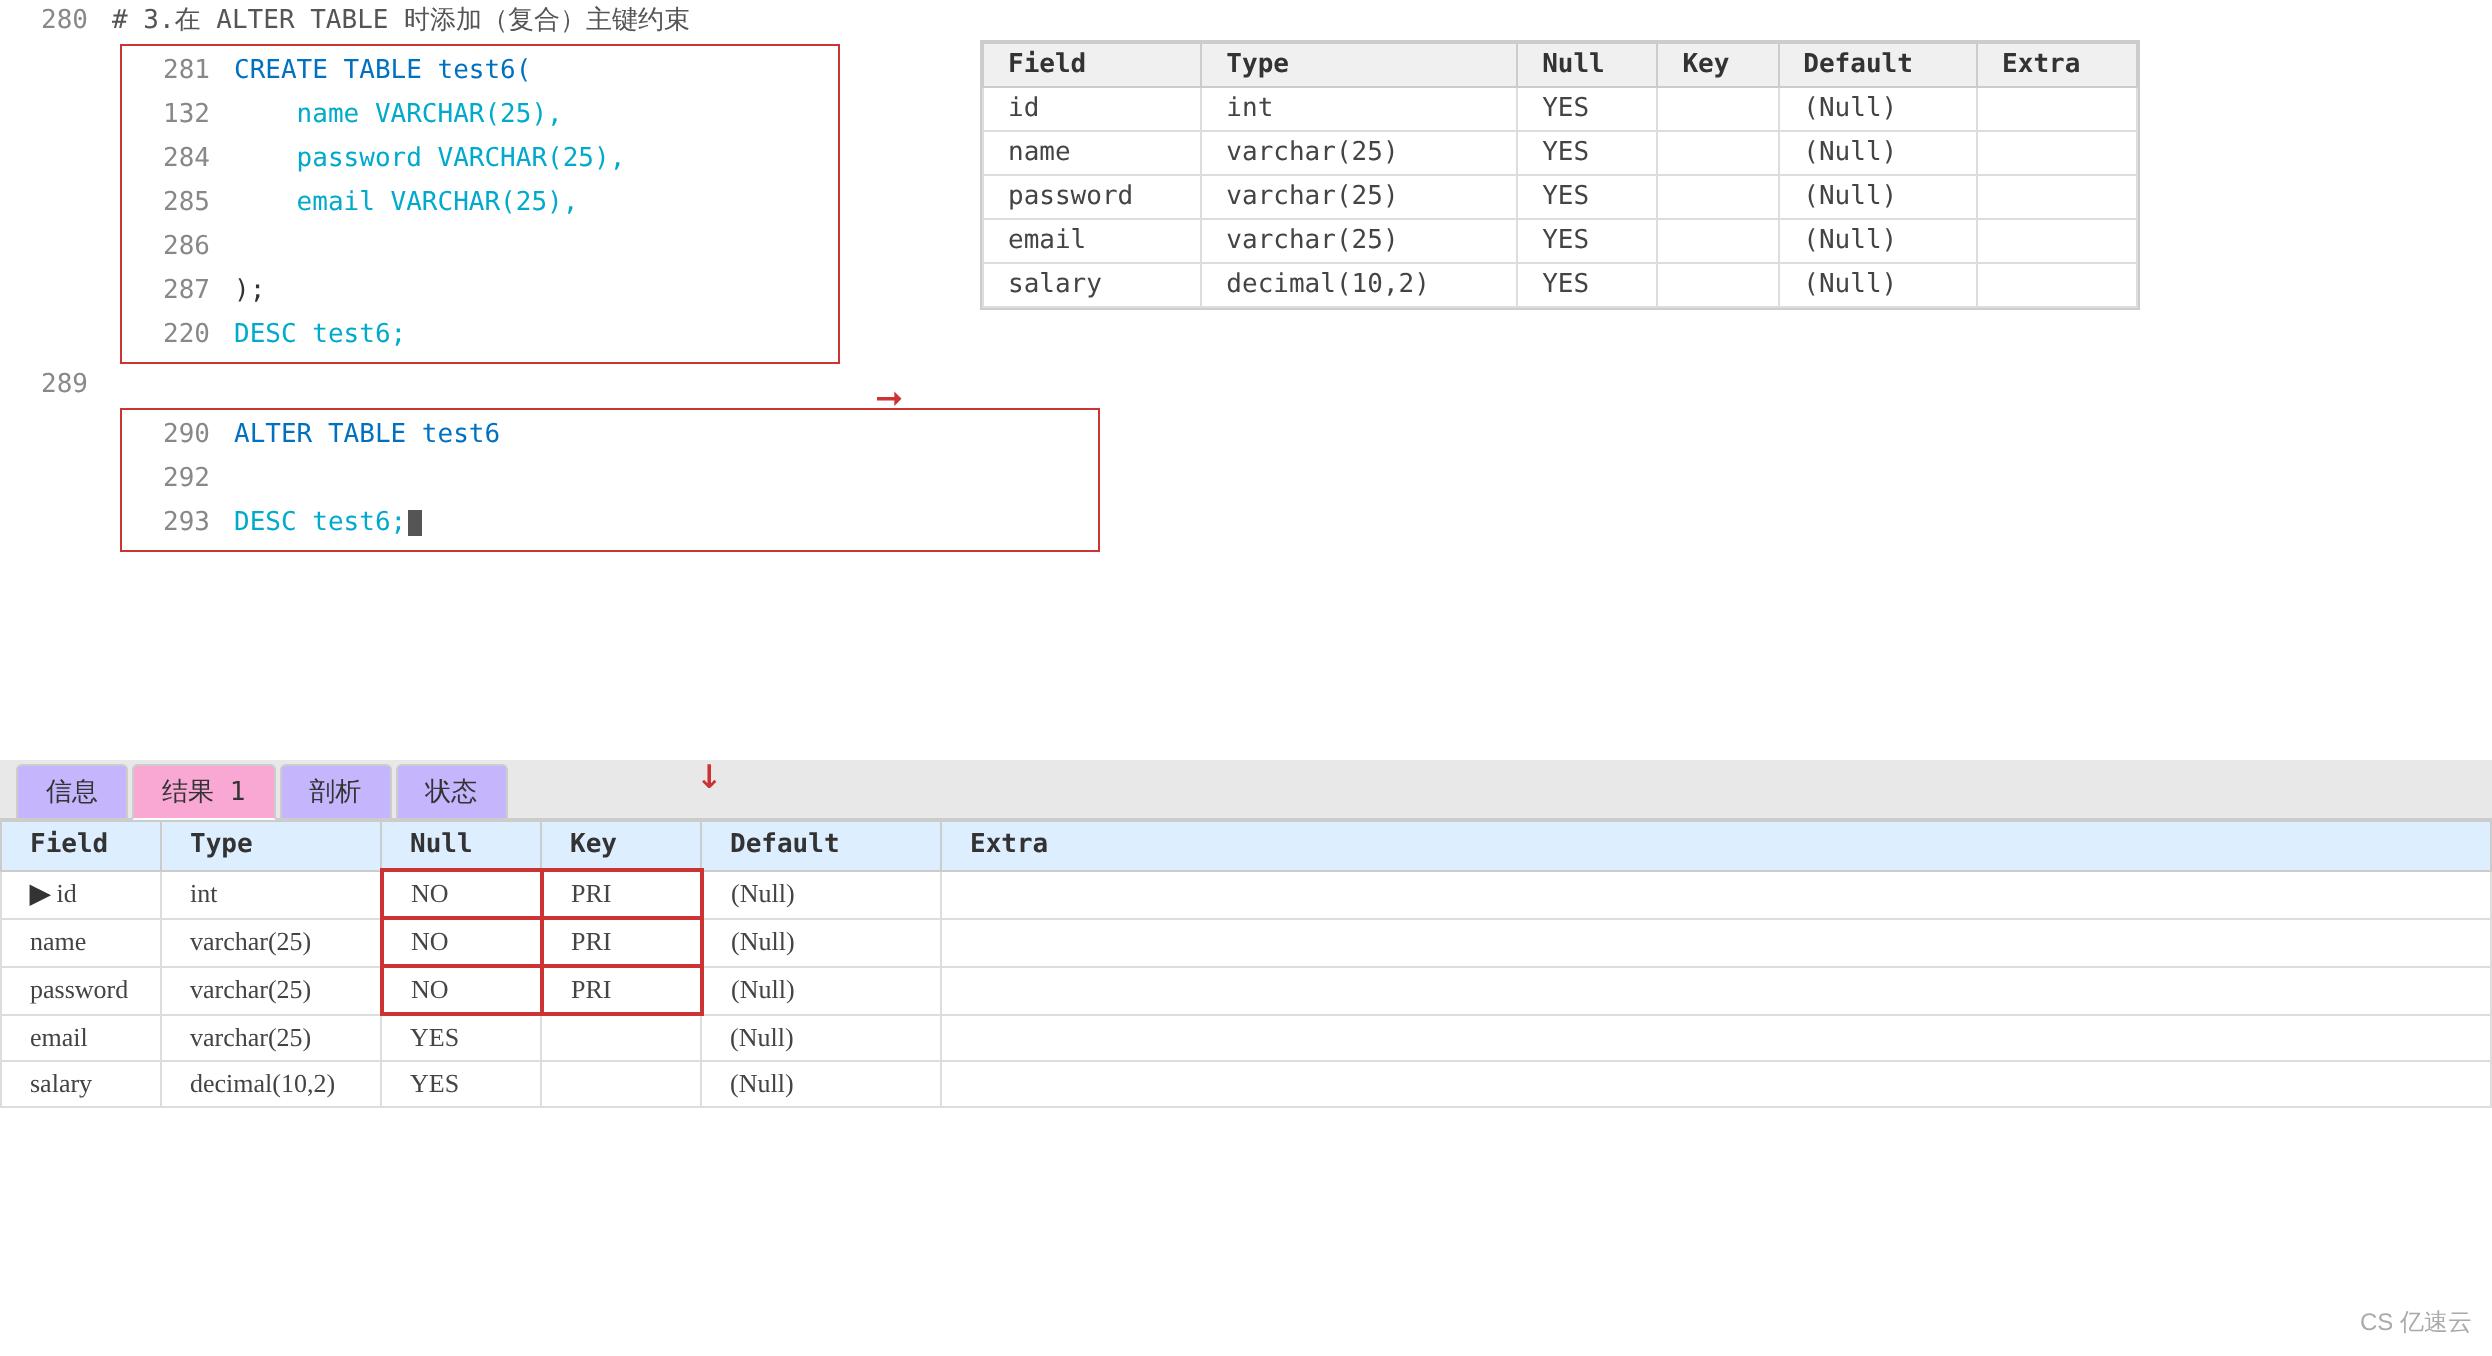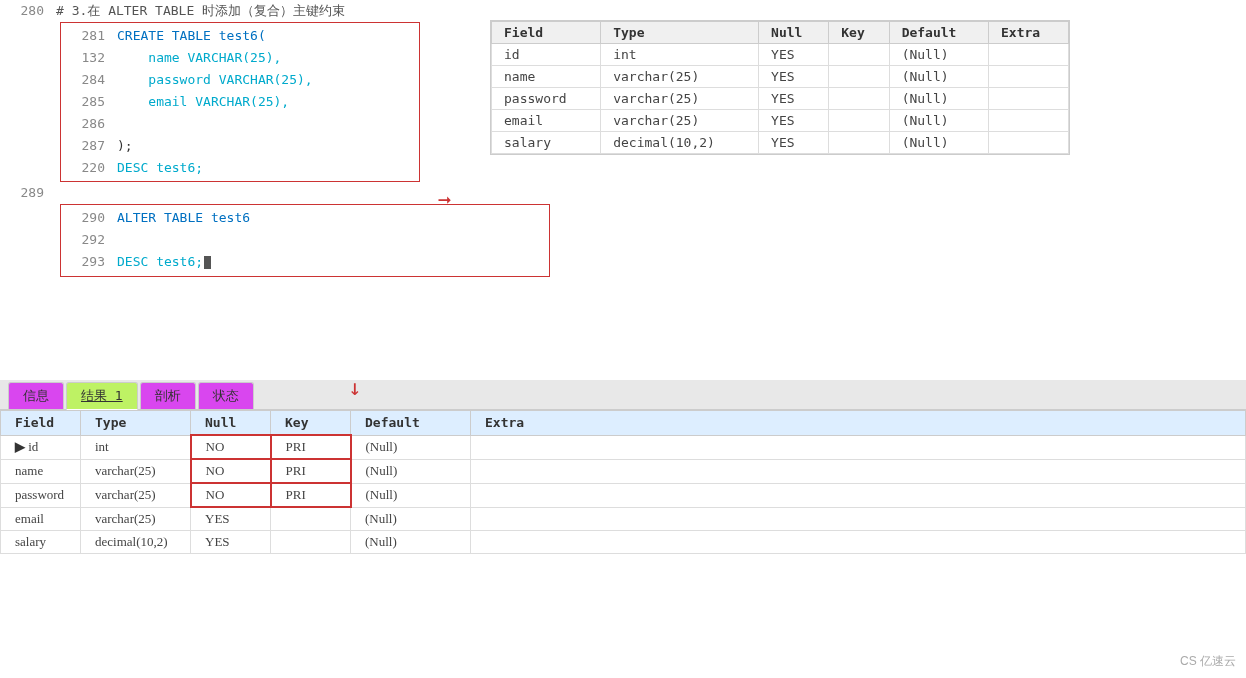--- a/index.html
+++ b/index.html
@@ -95,32 +95,31 @@
       border-bottom: 1px solid #ccc;
       padding: 2px 8px 0;
       gap: 2px;
     }
 
     .tab {
       padding: 4px 14px;
       cursor: pointer;
       border: 1px solid #ccc;
       border-bottom: none;
-      background: #d946ef;
+      background: #c4b5fd;
       font-size: 13px;
       color: #333;
       border-radius: 3px 3px 0 0;
     }
 
     .tab.active {
-      background: #bef264;
+      background: #f9a8d4;
       border-bottom: 1px solid #fff;
       margin-bottom: -1px;
       z-index: 1;
-      text-decoration: underline;
     }
 
     .result-table-bottom {
       background: #fff;
       padding: 0;
     }
 
     .result-table-bottom table {
       border-collapse: collapse;
       width: 100%;

